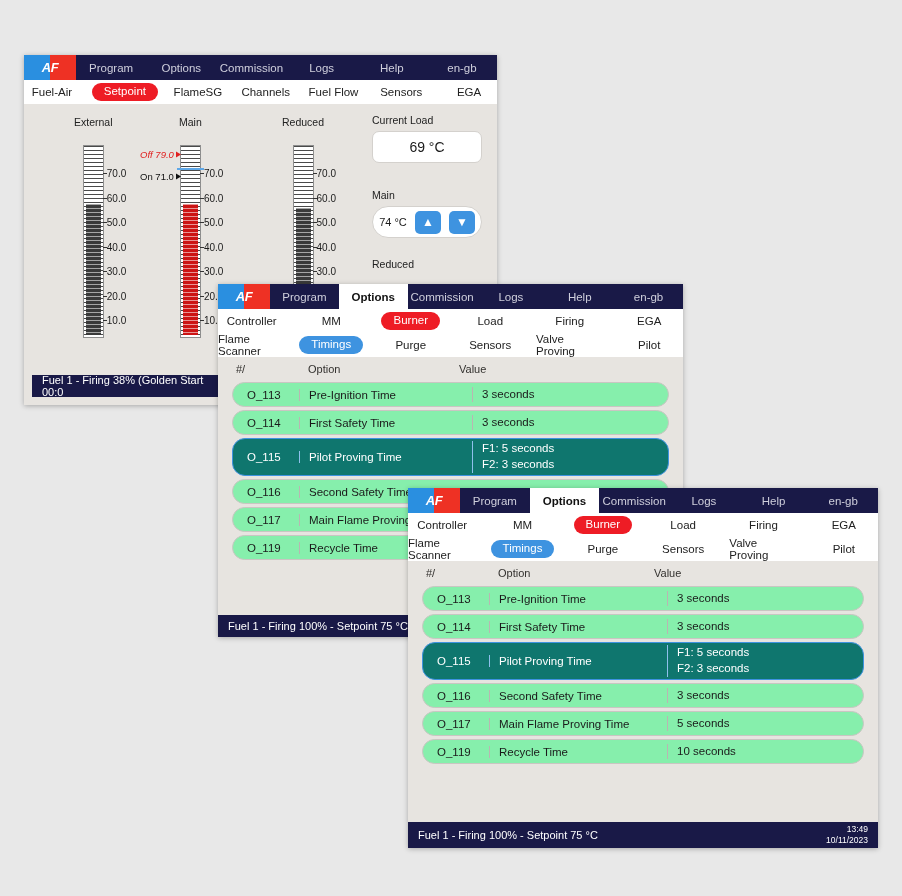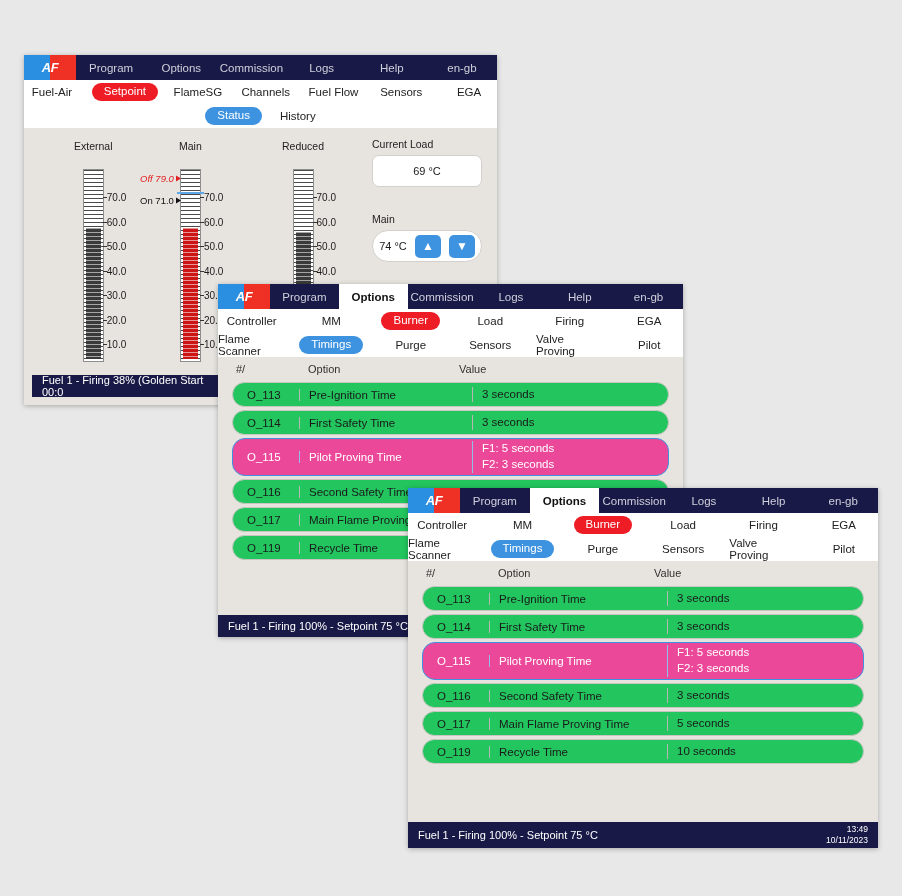--- a/index.html
+++ b/index.html
@@ -70,29 +70,29 @@
   .thead {
     display: flex; font-size: 11px; color: #33312e;
     padding: 6px 14px 4px 18px;
   }
   .th-num { width: 72px; }
   .th-opt { flex: 1; }
   .th-val { width: 210px; }
   .row {
     margin: 3px 14px;
     height: 25px;
-    background: #22c55e;
+    background: #86efac;
     border: 1px solid #c9c6c2;
     border-radius: 13px;
     display: flex; align-items: center;
     font-size: 11.5px; color: #1a1a1a;
   }
   .row.tall { height: 38px; }
   .row.sel {
-    background: #ec4899;
+    background: #0f766e;
     border-color: #3e93e0;
     color: #fff;
   }
   .cell-num { width: 66px; padding-left: 14px; }
   .cell-opt { flex: 1; padding-left: 9px; border-left: 1px solid #b9b6b2; }
   .row.sel .cell-opt { border-left-color: #8fc0ec; }
   .cell-val { width: 196px; padding-left: 9px; border-left: 1px solid #b9b6b2; }
   .row.sel .cell-val { border-left-color: #8fc0ec; margin-left: 32px; }
   .cell-val .l2 { display: block; line-height: 1.35; }
 
@@ -171,21 +171,21 @@
     background: #5fa8e8;
   }
 
   .panel-label { font-size: 10.5px; color: #222; }
   .readout {
     background: #fff;
     border: 1px solid #d4d1cd;
     border-radius: 7px;
     height: 32px;
     display: flex; align-items: center; justify-content: center;
-    font-size: 11px; color: #1a1a1a;
+    font-size: 14px; color: #1a1a1a;
   }
   .stepper {
     background: #fff;
     border: 1px solid #d4d1cd;
     border-radius: 17px;
     height: 32px;
     display: flex; align-items: center;
     padding: 0 6px;
     gap: 8px;
   }
@@ -233,28 +233,20 @@
           <span>Channels</span>
         </div>
         <div class="sp" style="flex: 1 1 0%;">
           <span>Fuel Flow</span>
         </div>
         <div class="sp" style="flex: 1 1 0%;">
           <span>Sensors</span>
         </div>
         <div class="sp" style="flex: 1 1 0%;">
           <span>EGA</span>
-        </div>
-      </div>
-    <div class="subbar subbar2" id="w1-sub2" style="justify-content: center; gap: 18px;">
-        <div class="sp" style="flex: 0 0 auto;">
-          <span class="pill blue">Status</span>
-        </div>
-        <div class="sp" style="flex: 0 0 auto;">
-          <span>History</span>
         </div>
       </div>
 
     <div class="body-area" style="height:254px;">
       <div class="gauges">
 
         <div class="gauge-wrap" style="left:50px; top:12px;">
           <div class="gauge-label">External</div>
           <div class="gauge">
             <div class="ticks"></div>

